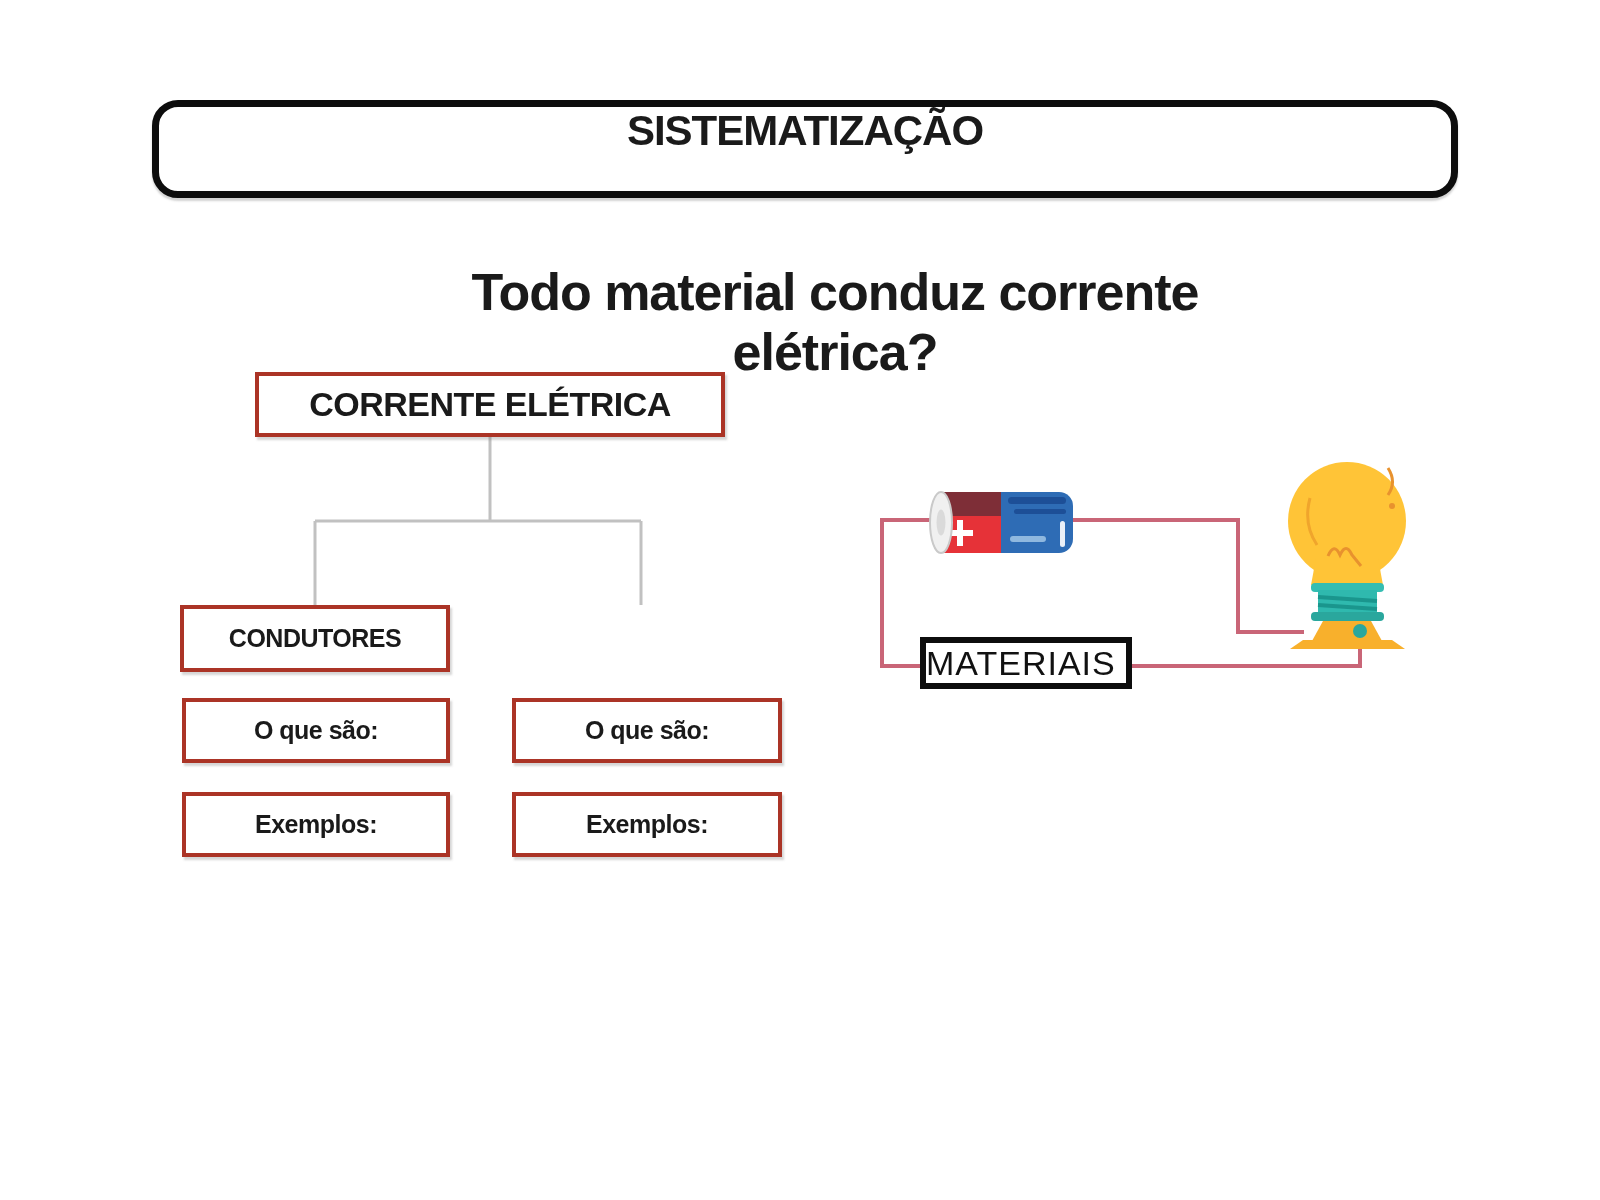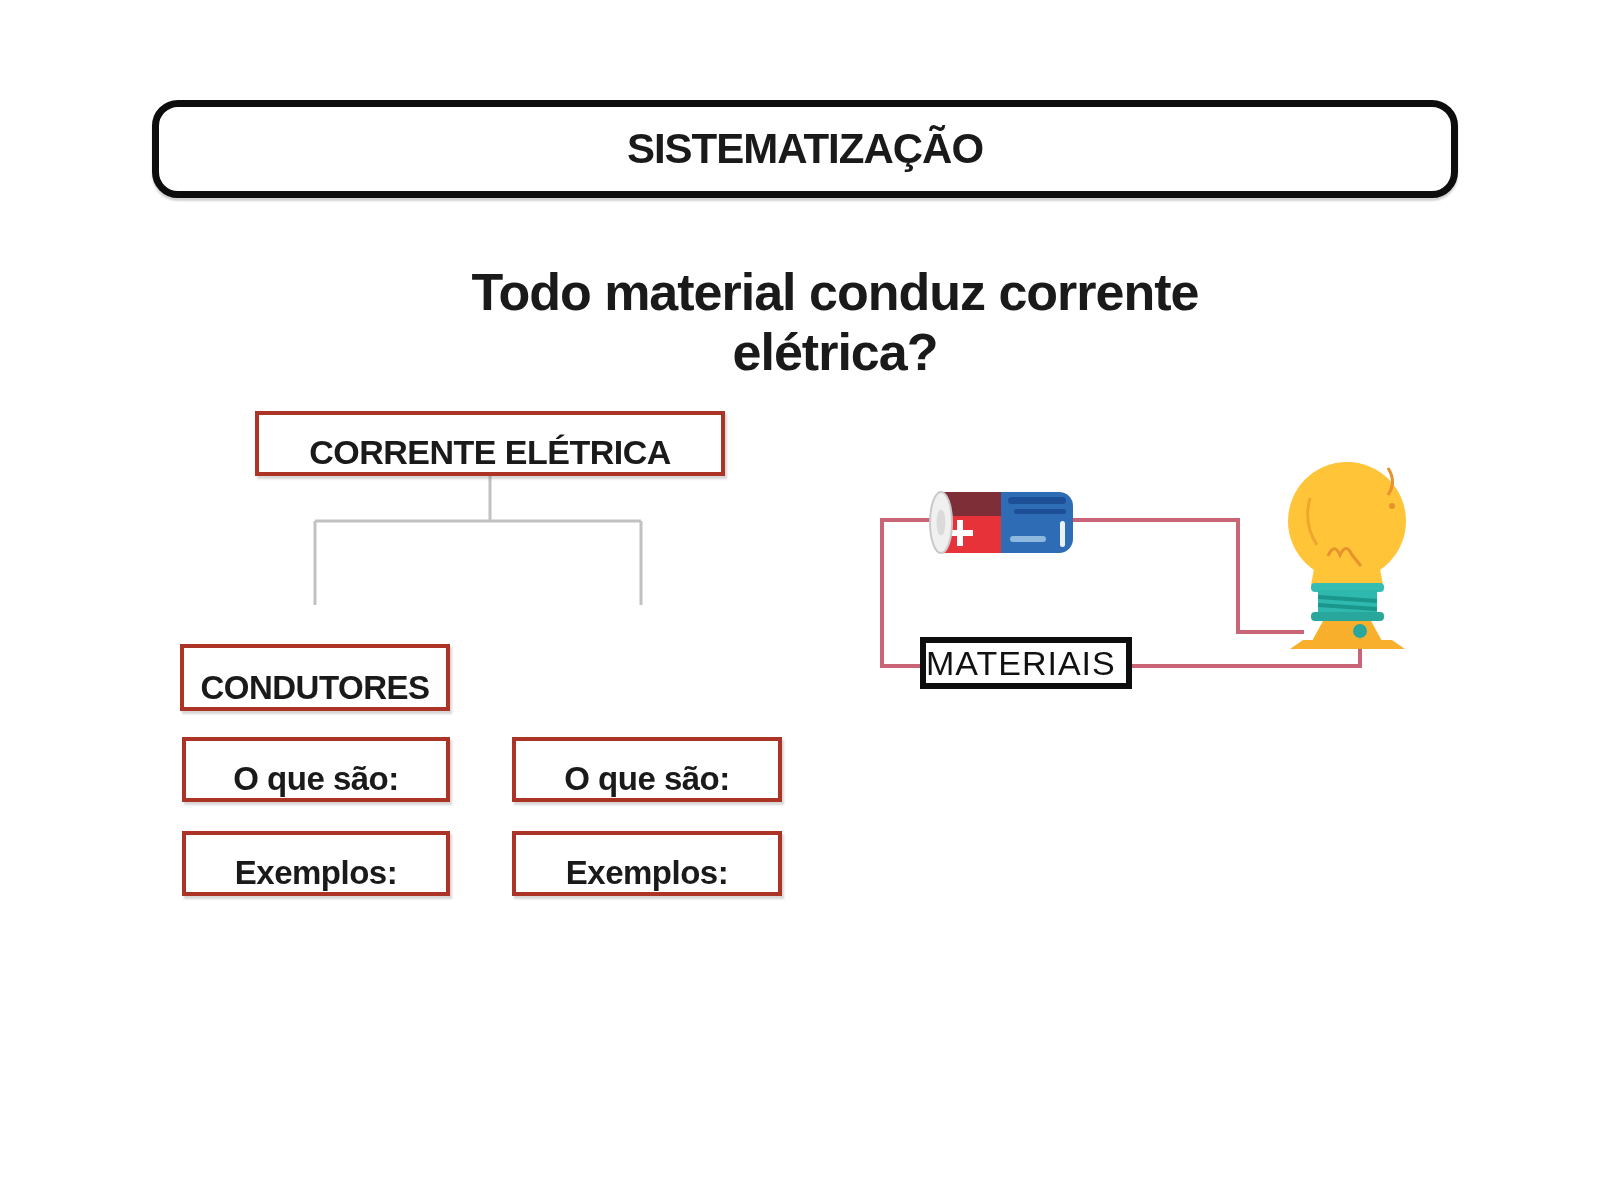--- a/index.html
+++ b/index.html
@@ -4,34 +4,34 @@
 <style>
   html,body{margin:0;padding:0;background:#ffffff;}
   .canvas{
     position:relative;width:1600px;height:1200px;background:#ffffff;overflow:hidden;
     font-family:"Liberation Sans", sans-serif;color:#1a1a1a;
   }
   .bg-svg{position:absolute;left:0;top:0;width:1600px;height:1200px;z-index:0;}
   .title-box{
     position:absolute;left:152px;top:100px;width:1306px;height:98px;box-sizing:border-box;
     border:7px solid #0d0d0d;border-radius:26px;background:#ffffff;
-    display:flex;align-items:center;justify-content:center;z-index:2;
+    display:flex;align-items:flex-start;justify-content:center;z-index:2;
     box-shadow:0 3px 2px rgba(110,110,110,0.30);
   }
   .title-text{font-size:42px;font-weight:bold;letter-spacing:-1px;}
   .question{
     position:absolute;left:400px;top:262px;width:870px;text-align:center;
     font-size:52px;font-weight:bold;letter-spacing:-1px;z-index:2;
   }
   .red-box{
     position:absolute;box-sizing:border-box;background:#ffffff;
-    border:4px solid #AB3426;display:flex;align-items:flex-end;justify-content:center;
-    z-index:2;box-shadow:2px 3px 2px rgba(120,120,120,0.30);margin-top:39px;
+    border:4px solid #AB3426;display:flex;align-items:center;justify-content:center;
+    z-index:2;box-shadow:2px 3px 2px rgba(120,120,120,0.30);
   }
-  .red-box .bt{font-weight:bold;font-size:33px;letter-spacing:-0.5px;}
+  .red-box .bt{font-weight:bold;font-size:25px;letter-spacing:-0.5px;}
   .box-root{left:255px;top:372px;width:470px;height:65px;}
   .box-root .bt{font-size:34px;}
   .box-cond{left:180px;top:605px;width:270px;height:67px;}
   .box-isol{left:506px;top:605px;width:270px;height:67px;}
   .box-what-l{left:182px;top:698px;width:268px;height:65px;}
   .box-what-r{left:512px;top:698px;width:270px;height:65px;}
   .box-ex-l{left:182px;top:792px;width:268px;height:65px;}
   .box-ex-r{left:512px;top:792px;width:270px;height:65px;}
   .materials-box{
     position:absolute;left:920px;top:637px;width:212px;height:52px;box-sizing:border-box;

